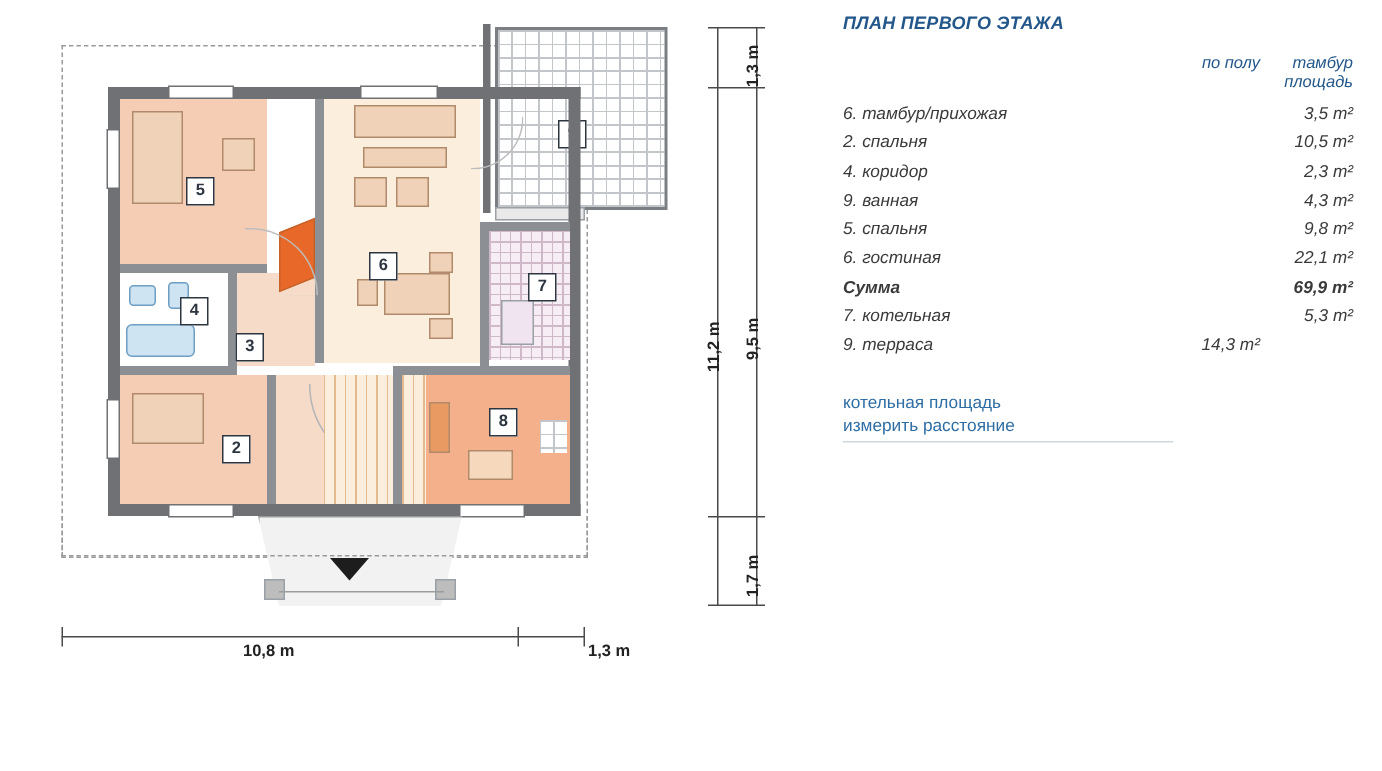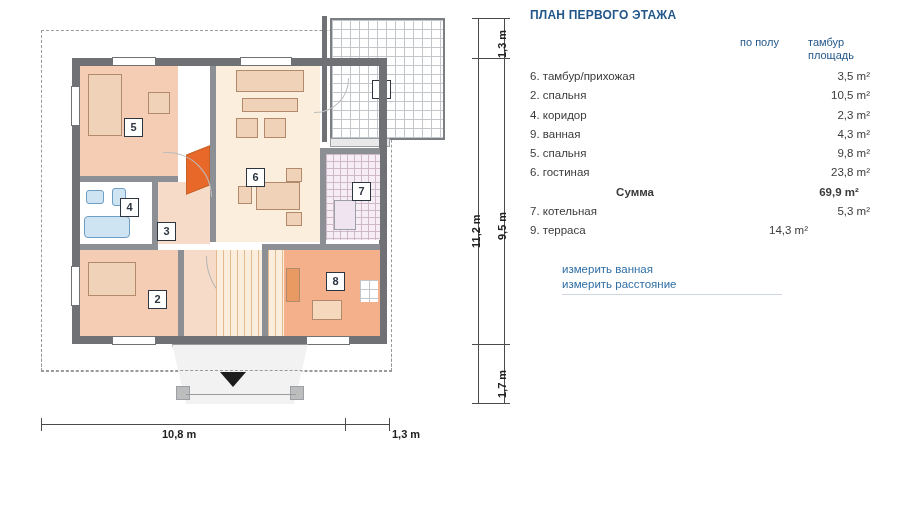--- a/index.html
+++ b/index.html
@@ -122,60 +122,62 @@
     white-space: nowrap;
   }
   .dim-label.vert {
     transform: rotate(-90deg);
     transform-origin: left top;
   }
 
   
   #legend {
     position: absolute;
-    left: 530px; top: 8px;
+    left: 562px; top: 8px;
     width: 350px;
     font-size: 11.5px;
     color: #3a3a3a;
+    font-style: italic;
   }
   #legend-title {
     color: #23578a;
     font-weight: bold;
     font-size: 12px;
     letter-spacing: 0.2px;
     margin-bottom: 14px;
   }
   .col-heads {
     position: relative;
     height: 34px;
   }
   .col-head {
     position: absolute;
     color: #23578a;
     font-size: 11px;
+    text-align: right;
     line-height: 13px;
   }
   .lrow {
     display: flex;
     align-items: baseline;
     height: 19.3px;
   }
   .lrow .lbl {
     flex: 0 0 210px;
   }
   .lrow .v1 {
     flex: 0 0 68px;
     text-align: right;
   }
   .lrow .v2 {
     flex: 0 0 62px;
     text-align: right;
   }
   .lrow.total .lbl,
-  .lrow.total .v2 { font-weight: bold; text-align: center; }
+  .lrow.total .v2 { font-weight: bold; }
 
   #tools {
     position: absolute;
     left: 562px; top: 262px;
     width: 220px;
     border-bottom: 1px solid #cfd6dd;
     padding-bottom: 2px;
   }
   .tool-link {
     display: block;
@@ -339,36 +341,36 @@
         <div class="v2">4,3 m²</div>
       </div>
       <div class="lrow">
         <div class="lbl">5. спальня</div>
         <div class="v1"></div>
         <div class="v2">9,8 m²</div>
       </div>
       <div class="lrow">
         <div class="lbl">6. гостиная</div>
         <div class="v1"></div>
-        <div class="v2">23,8 m²</div>
+        <div class="v2">22,1 m²</div>
       </div>
       <div class="lrow total">
         <div class="lbl">Сумма</div>
         <div class="v1"></div>
         <div class="v2">69,9 m²</div>
       </div>
       <div class="lrow">
         <div class="lbl">7. котельная</div>
         <div class="v1"></div>
         <div class="v2">5,3 m²</div>
       </div>
       <div class="lrow">
         <div class="lbl">9. терраса</div>
         <div class="v1">14,3 m²</div>
         <div class="v2"></div>
       </div>
     </div>
 </div>
 
 <div id="tools">
-  <a class="tool-link">измерить ванная</a>
+  <a class="tool-link">котельная площадь</a>
   <a class="tool-link">измерить расстояние</a>
 </div>
 
 </body></html>

